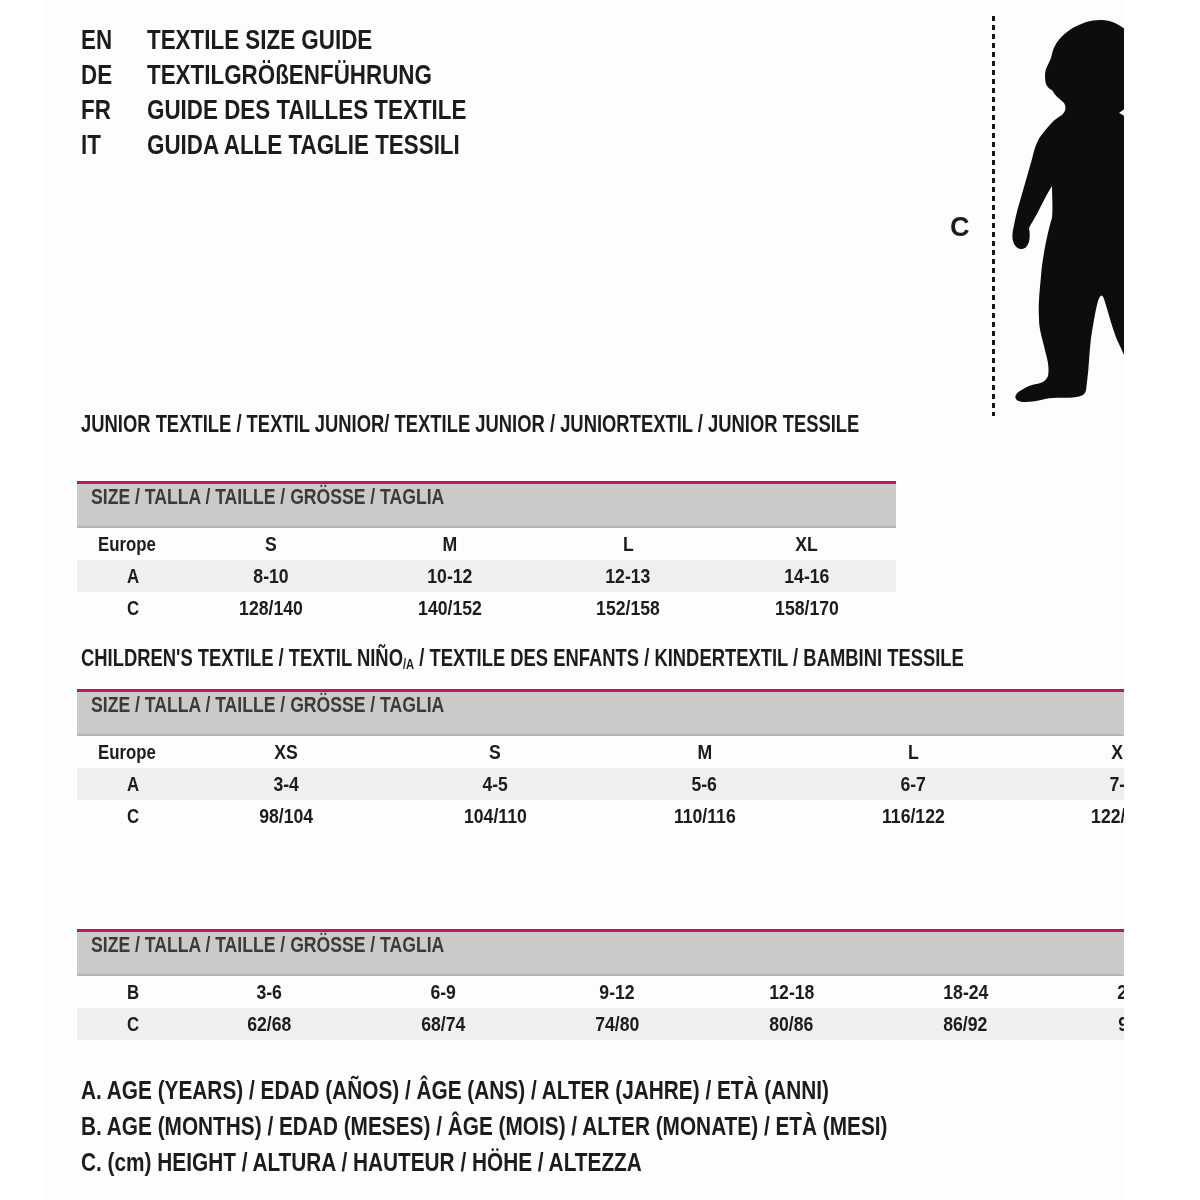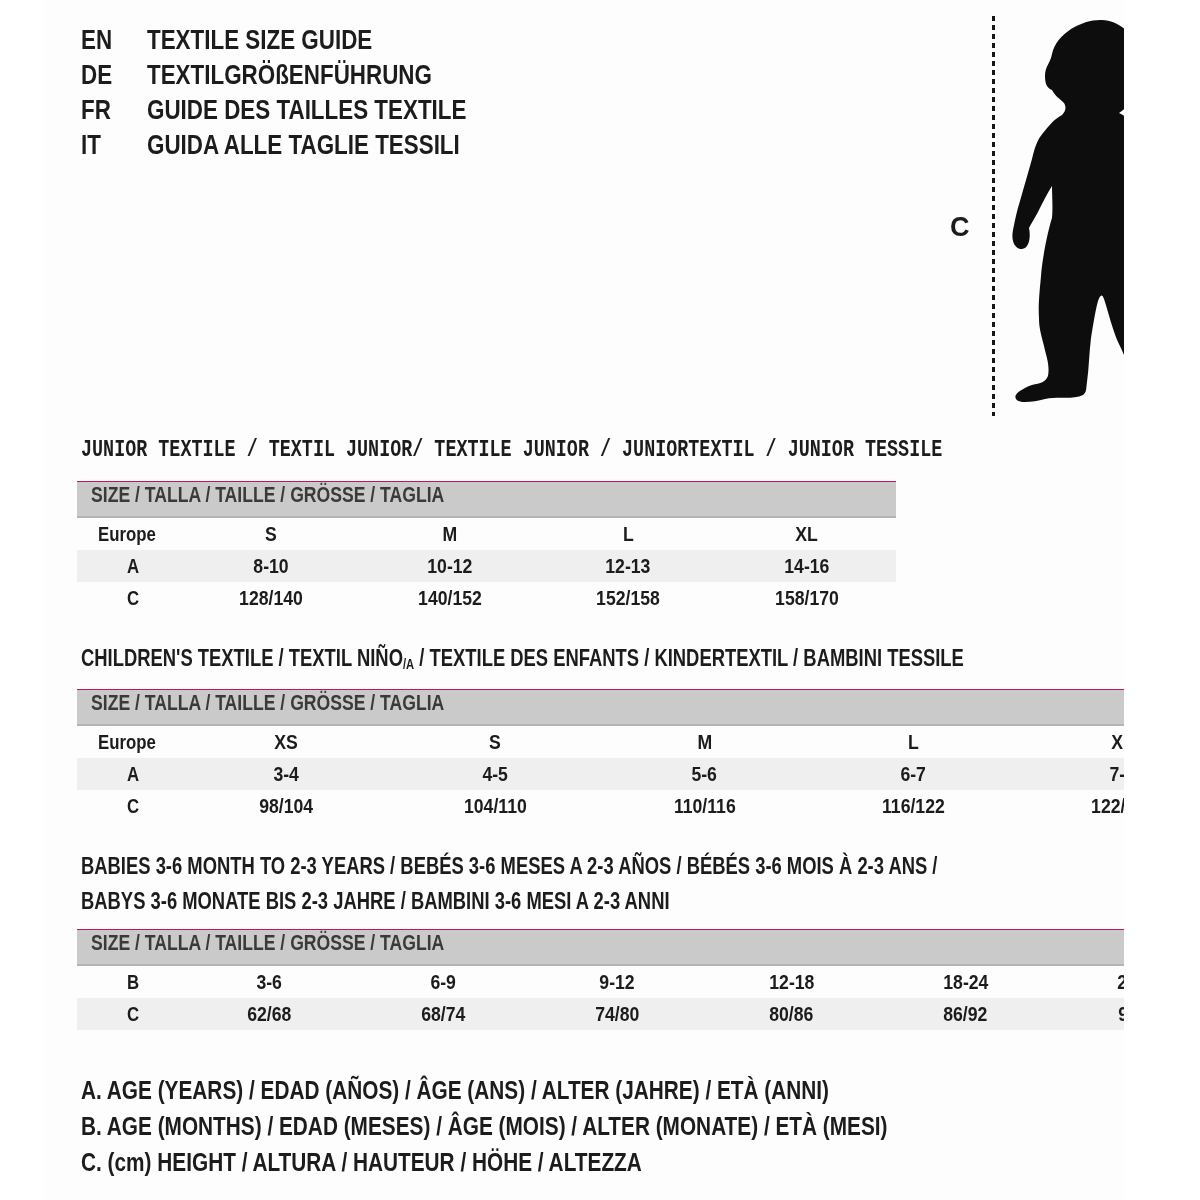--- a/index.html
+++ b/index.html
@@ -19,22 +19,22 @@
     background:repeating-linear-gradient(to bottom,#161616 0 5px,transparent 5px 9px);}
   .c-label{position:absolute;left:906px;top:212px;font-size:27px;font-weight:bold;}
   .baby-svg{position:absolute;left:963px;top:16px;}
 
   
   .sec-title{position:absolute;font-size:23px;font-weight:bold;line-height:35px;}
   .sub-sm{font-size:14px;vertical-align:-3px;}
 
   
   .size-table{position:absolute;border-collapse:collapse;table-layout:fixed;font-size:21px;}
-  .size-head{background:#cacaca;border-top:1px solid #be185d;border-bottom:2px solid #b4b4b4;
-    height:26px;text-align:left;padding:0 0 8px 14px;font-size:22px;color:#3a3a3a;font-weight:bold;}
+  .size-head{background:#cacaca;border-top:3px solid #be185d;border-bottom:2px solid #b4b4b4;
+    height:26px;text-align:left;padding:0 0 16px 14px;font-size:22px;color:#3a3a3a;font-weight:bold;}
   .size-table td{height:32px;text-align:center;padding:0;}
   .size-table td.rl{text-align:center;padding-left:10px;}
   tr.stripe td{background:#efefef;}
 
   
   .footnotes{position:absolute;left:37px;top:1072px;font-size:26px;}
   .fn-line{height:36px;line-height:36px;}
 </style>
 </head>
 <body>
@@ -75,21 +75,21 @@
       C79,372 80,376 76,379 C66,384 52,380 38,383 C26,386 12,388 9,383
       C6,378 14,374 22,370 C30,367 38,368 41,360 C43,348 39,340 37,330
       C34,318 32,312 32,302 C31,288 33,272 34,260 C35,244 41,214 45,202
       C46,192 45,178 45,170 C41,176 36,186 31,196 C27,203 24,208 22,212
       C24,222 22,232 15,233 C7,233 4,224 6,214 C8,204 10,194 13,185
       C17,171 21,157 25,143 C28,131 30,124 36,117 C41,111 47,103 55,99
       C58,96 60,92 57,87 C52,82 48,80 45,74 C40,72 38,68 38,60
       C38,50 43,48 45,38 C50,16 77,3 95,4 Z"></path>
   </svg>
 
-  <div class="sec-title" style="left:37px;top:433px;font-family:Liberation Mono, monospace;">
+  <div class="sec-title" style="left:37px;top:407px;">
     <span class="cond">JUNIOR TEXTILE / TEXTIL JUNIOR/ TEXTILE JUNIOR / JUNIORTEXTIL / JUNIOR TESSILE</span>
   </div>
   <table class="size-table" style="left:33px;top:481px;width:819px;">
     <colgroup>
         <col style="width:105px">
         <col>
         <col>
         <col>
         <col>
       </colgroup>
@@ -161,24 +161,20 @@
         <td class="rl"><span class="cond">C</span></td>
         <td><span class="condc">98/104</span></td>
         <td><span class="condc">104/110</span></td>
         <td><span class="condc">110/116</span></td>
         <td><span class="condc">116/122</span></td>
         <td><span class="condc">122/128</span></td>
       </tr>
     </tbody>
   </table>
 
-  <div class="sec-title" style="left:37px;top:849px;">
-    <div><span class="cond">BABIES 3-6 MONTH TO 2-3 YEARS / BEBÉS 3-6 MESES A 2-3 AÑOS / BÉBÉS 3-6 MOIS À 2-3 ANS /</span></div>
-    <div><span class="cond">BABYS 3-6 MONATE BIS 2-3 JAHRE / BAMBINI 3-6 MESI A 2-3 ANNI</span></div>
-  </div>
   <table class="size-table" style="left:33px;top:929px;width:1150px;">
     <colgroup>
         <col style="width:105px">
         <col>
         <col>
         <col>
         <col>
         <col>
         <col>
       </colgroup>

